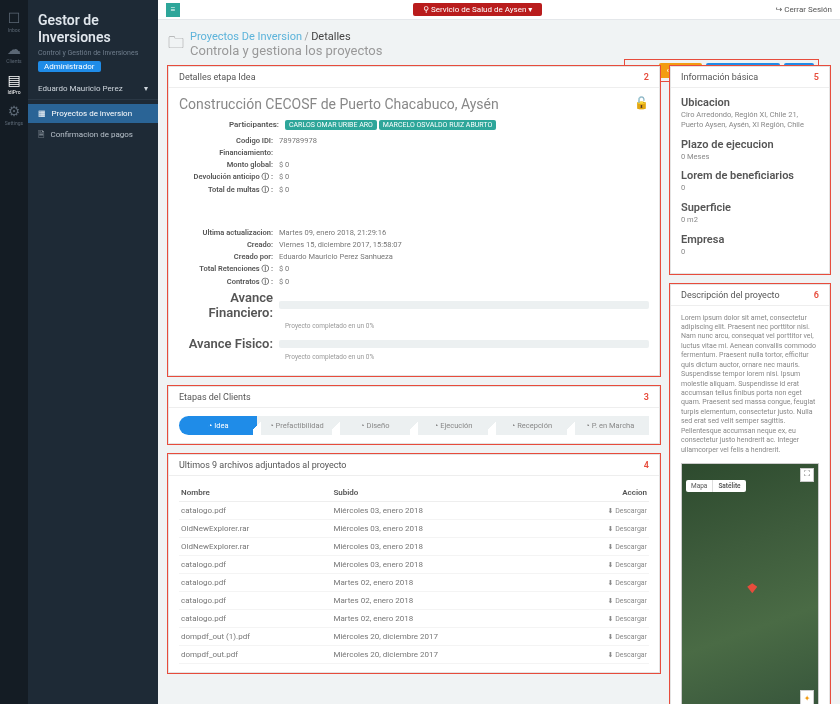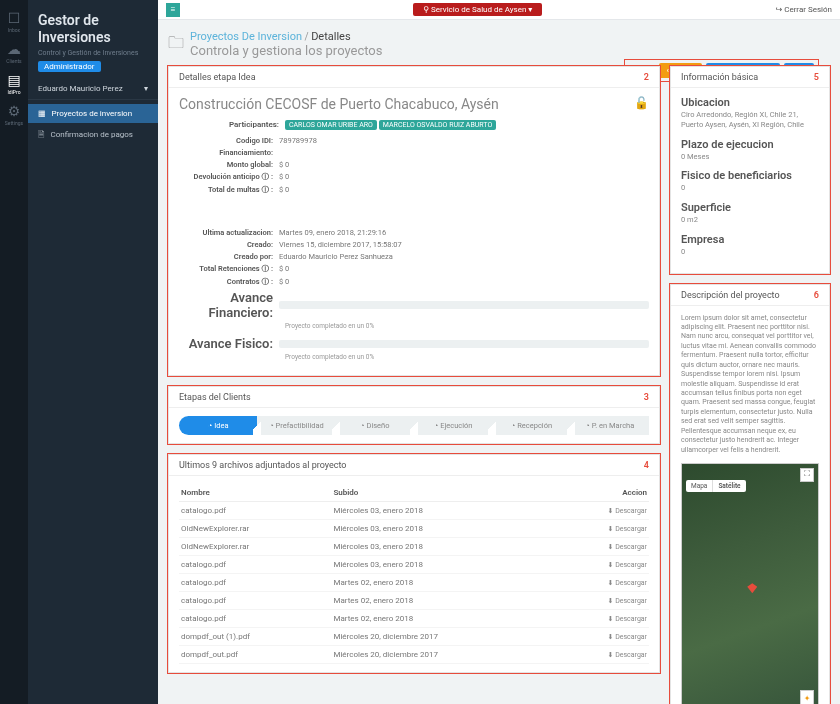--- a/index.html
+++ b/index.html
@@ -301,21 +301,21 @@
             <div class="panel-body" id="info-body">
                 <div class="info-block">
                   <div class="il">Ubicacion</div>
                   <div class="iv">Ciro Arredondo, Región XI, Chile 21, Puerto Aysen, Aysén, XI Región, Chile</div>
                 </div>
                 <div class="info-block">
                   <div class="il">Plazo de ejecucion</div>
                   <div class="iv">0 Meses</div>
                 </div>
                 <div class="info-block">
-                  <div class="il">Fisico de beneficiarios</div>
+                  <div class="il">Lorem de beneficiarios</div>
                   <div class="iv">0</div>
                 </div>
                 <div class="info-block">
                   <div class="il">Superficie</div>
                   <div class="iv">0 m2</div>
                 </div>
                 <div class="info-block">
                   <div class="il">Empresa</div>
                   <div class="iv">0</div>
                 </div>

